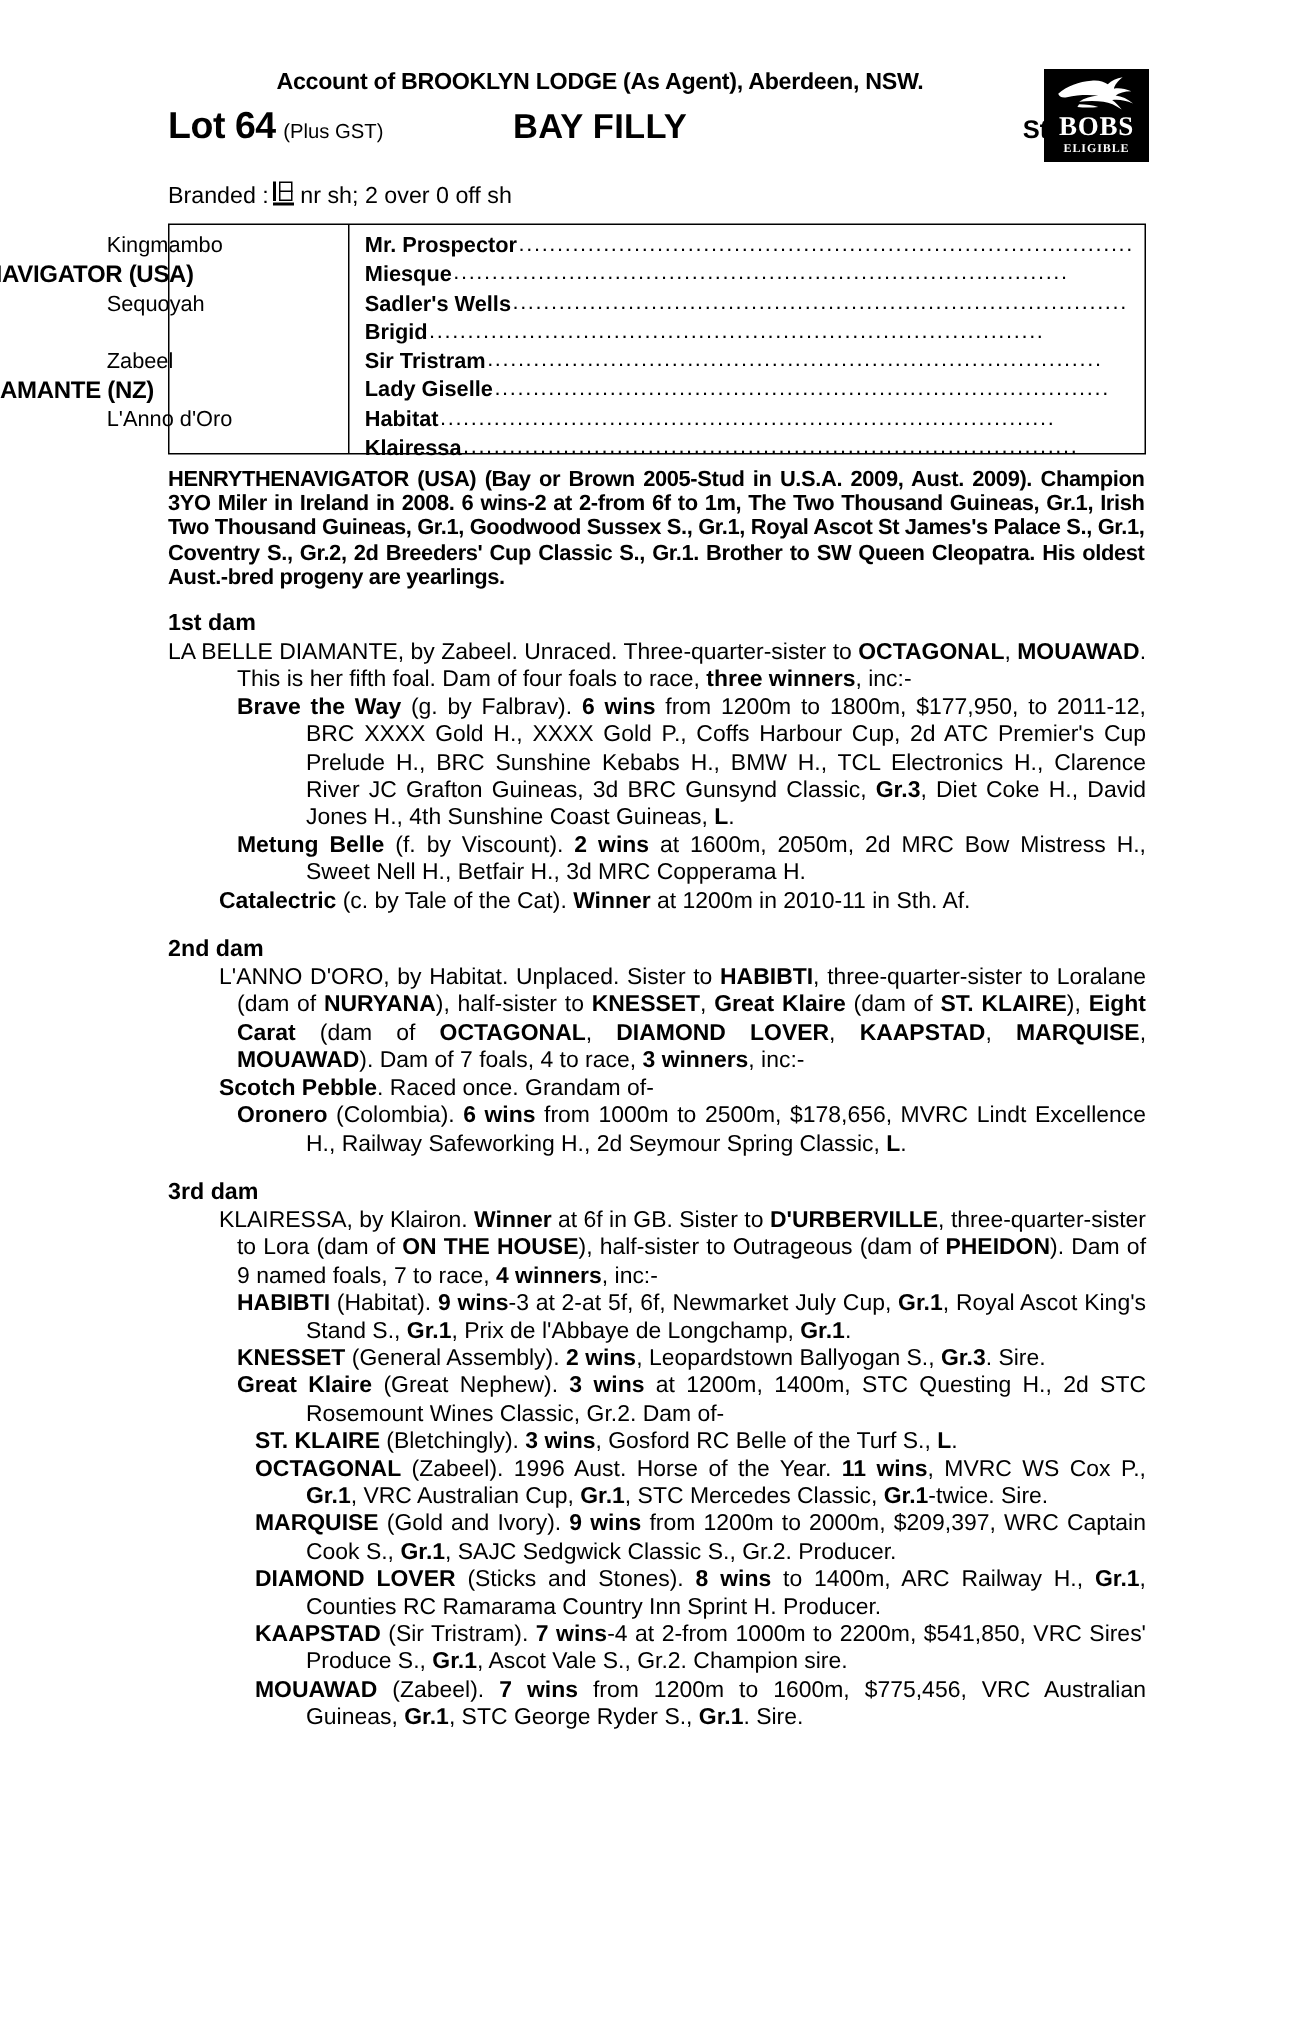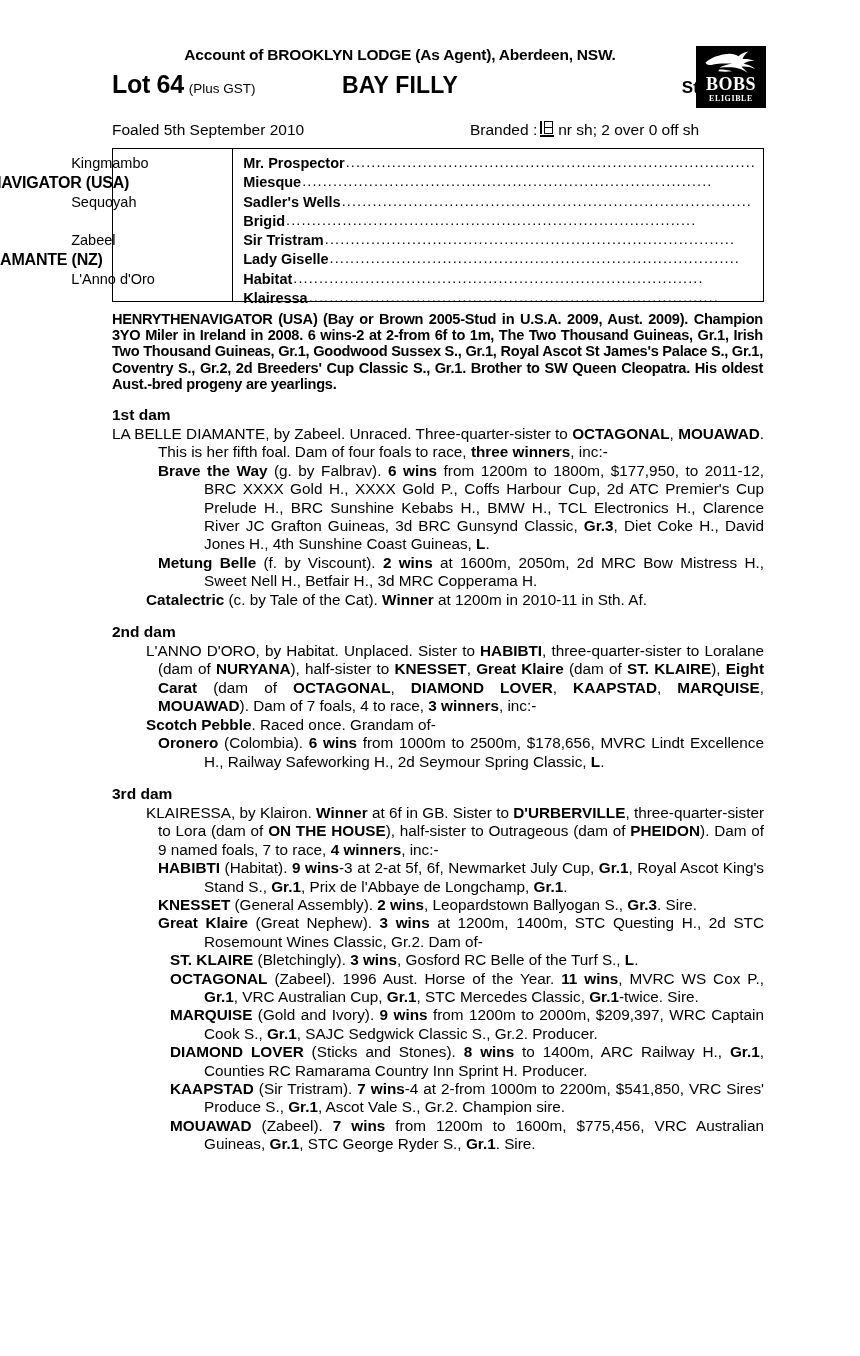--- a/index.html
+++ b/index.html
@@ -252,21 +252,20 @@
 
     <div class="lot-row">
       <div class="lot-left">
         <span class="lot-no">Lot 64</span><span class="lot-gst">(Plus GST)</span>
       </div>
       <div class="lot-mid">BAY FILLY</div>
       <div class="lot-right">Stable U 1</div>
     </div>
 
     <div class="foaled-row">
-      <div class="foaled-left">Foaled 5th September 2010</div>
       <div class="foaled-right">
         <span>Branded :</span>
         <span class="brand-glyph">
           <span class="bar"></span>
             <span class="bx"></span>
             <span class="bmid"></span>
             <span class="bunder"></span>
         </span>
         <span>nr sh; 2 over 0 off sh</span>
       </div>

